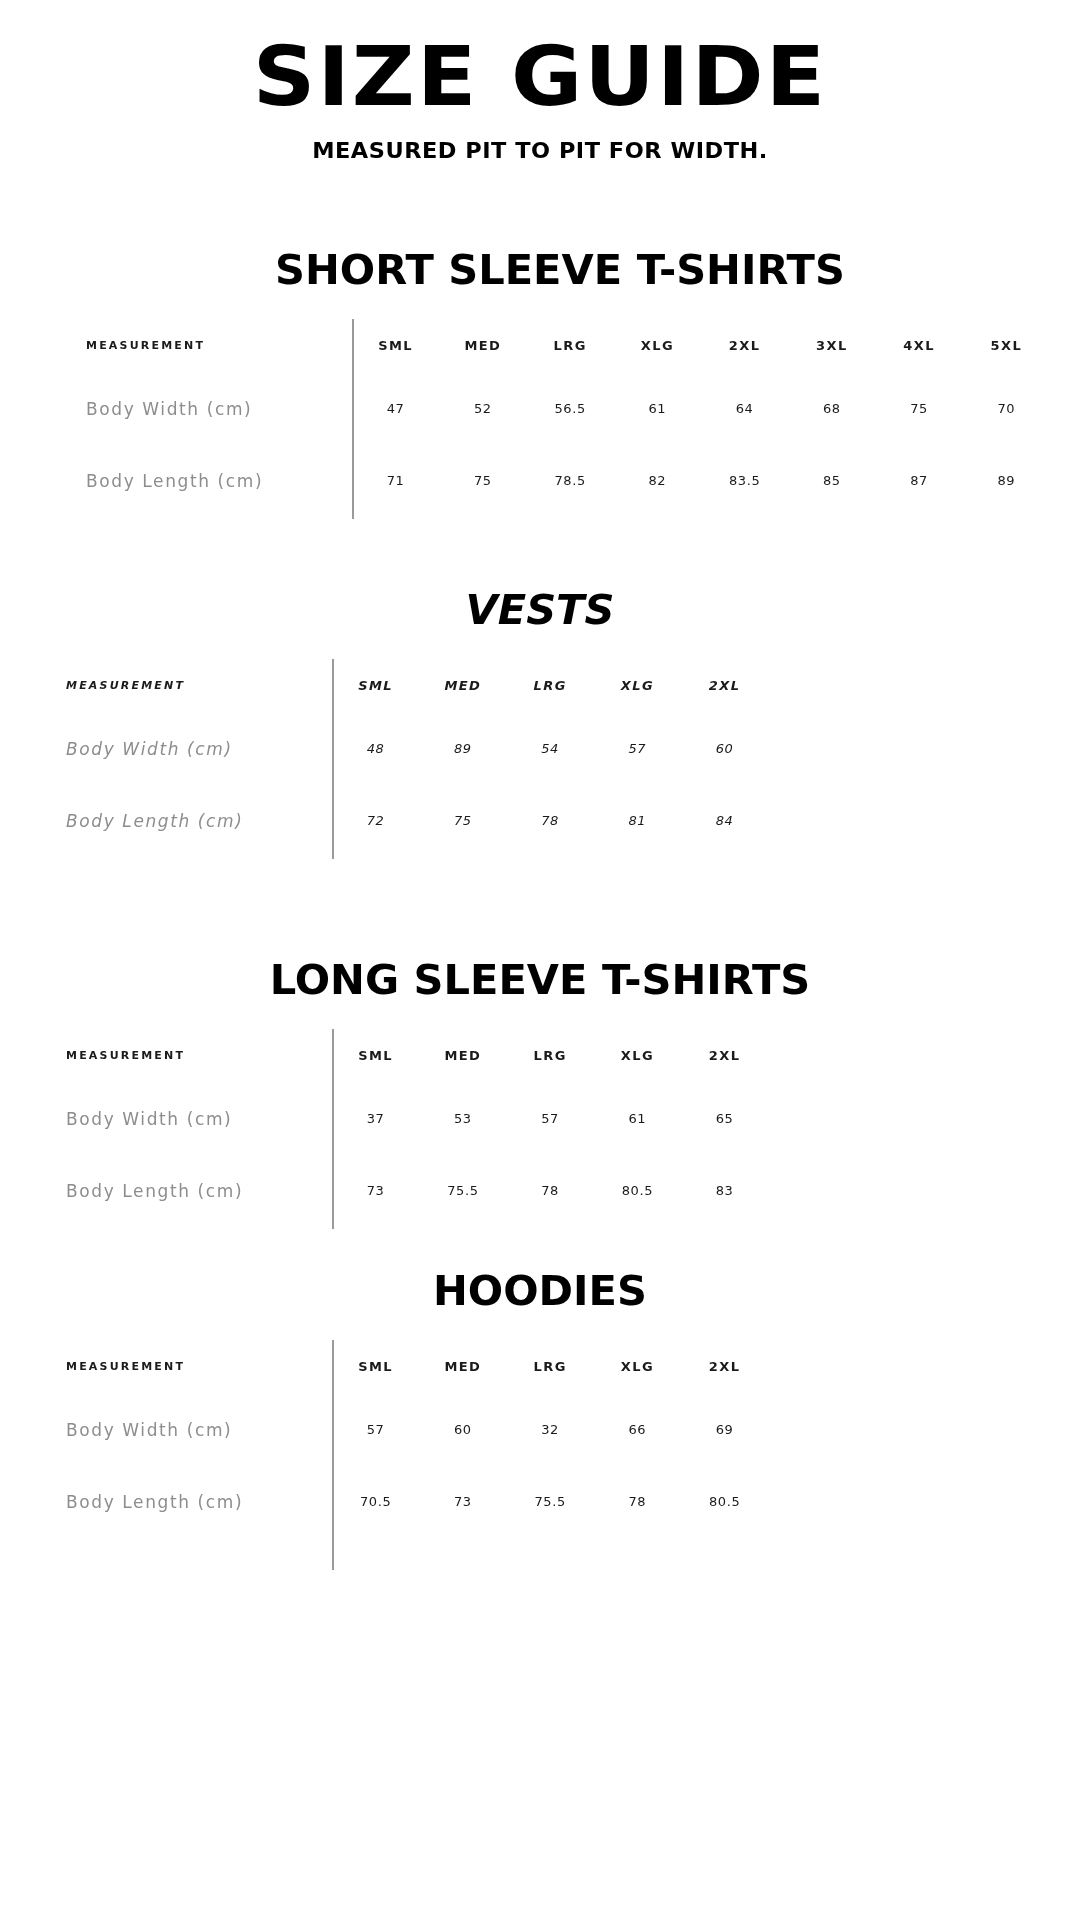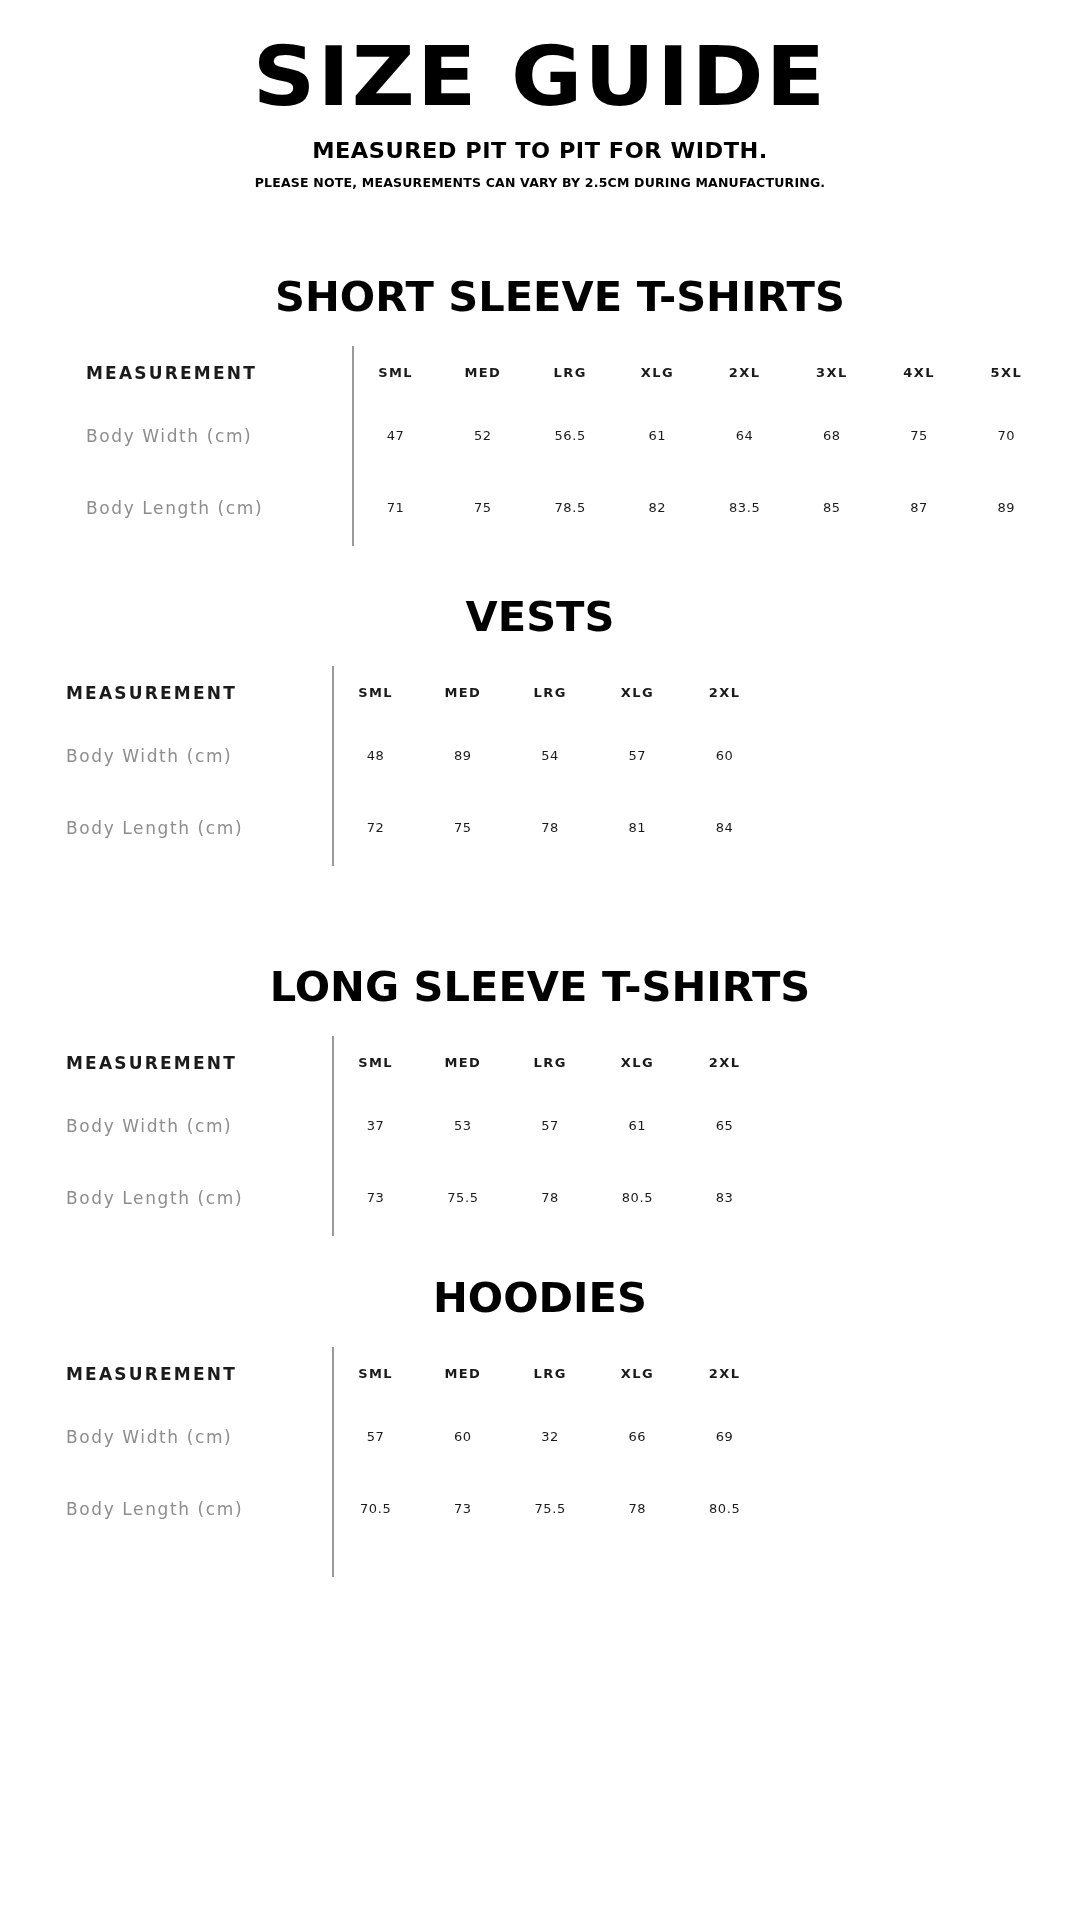--- a/index.html
+++ b/index.html
@@ -64,21 +64,21 @@
     text-align: center;
     font-family: "DejaVu Sans", sans-serif;
     font-weight: 700;
     font-size: 40px;
     letter-spacing: 0px;
     color: #000000;
     margin: 0;
     transform: scaleX(1.04);
   }
   .s1 { margin-top: 84px; margin-left: 20px; }
-  .s2 { margin-top: 50px; }
+  .s2 { margin-top: 70px; font-style: italic; }
   .s3 { margin-top: 100px; }
   .s4 { margin-top: 41px; }
 
   .table-wrap {
     position: relative;
     margin-top: 26px;
     padding-left: 66px;
   }
   .vrule {
     position: absolute;
@@ -101,21 +101,21 @@
   .col-label {
     width: 266px;
     text-align: left !important;
   }
   .hdr-row td {
     height: 54px;
   }
   .hdr-label {
     font-family: "DejaVu Sans", sans-serif;
     font-weight: 700;
-    font-size: 17px;
+    font-size: 11px;
     letter-spacing: 2.2px;
     color: #1b1b1b;
   }
   .hdr-size {
     font-family: "DejaVu Sans", sans-serif;
     font-weight: 700;
     font-size: 13px;
     letter-spacing: 1.4px;
     color: #1b1b1b;
   }
@@ -138,21 +138,20 @@
   }
 </style>
 </head>
 <body>
 
 <div class="page">
 
   <div class="header">
     <h1 class="main-title">SIZE GUIDE</h1>
     <p class="sub-title">MEASURED PIT TO PIT FOR WIDTH.</p>
-    <p class="note">PLEASE NOTE, MEASUREMENTS CAN VARY BY 2.5CM DURING MANUFACTURING.</p>
   </div>
 
   <div class="section s1">
     <h2 class="section-title">SHORT SLEEVE T-SHIRTS</h2>
     <div class="table-wrap">
       <div class="vrule" style="height:200px;"></div>
       <table class="tbl">
         <tbody>
             <tr class="hdr-row">
           <td class="col-label hdr-label">MEASUREMENT</td>

